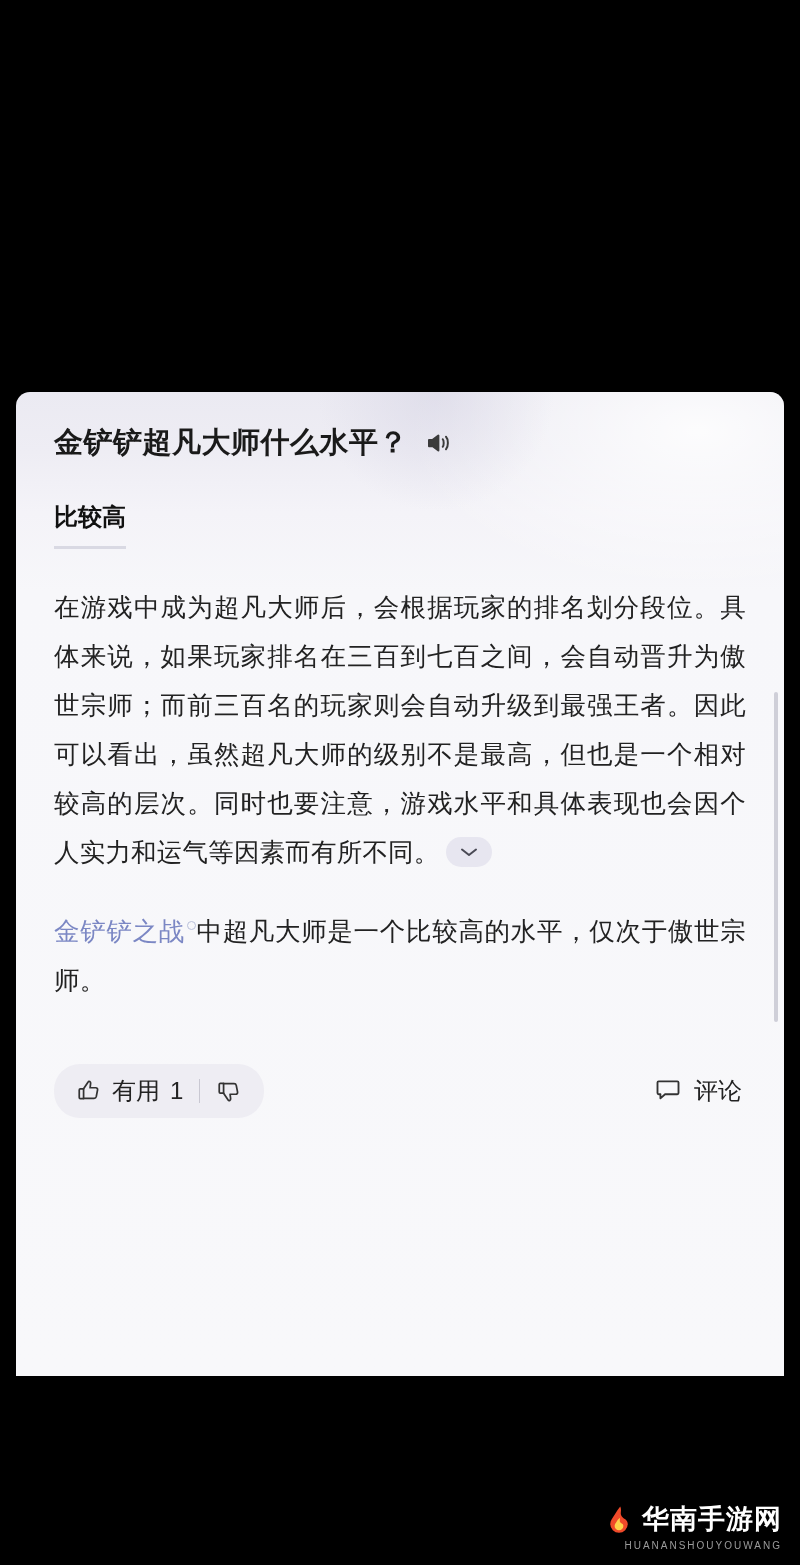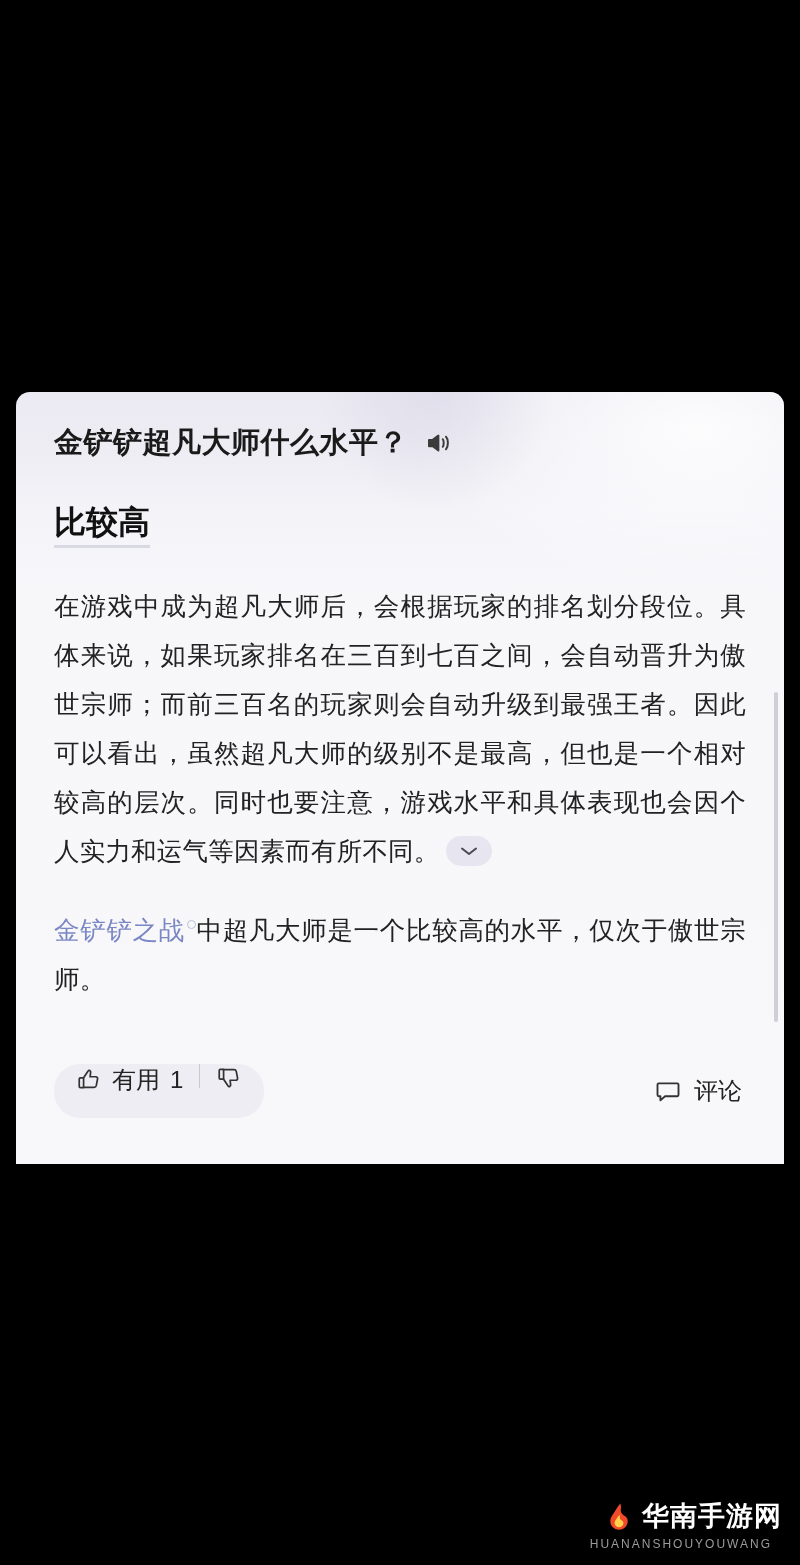--- a/index.html
+++ b/index.html
@@ -14,21 +14,21 @@
     overflow: hidden;
     font-family: "Liberation Sans", sans-serif;
   }
 
   
   .card {
     position: absolute;
     left: 16px;
     top: 392px;
     width: 768px;
-    height: 772px;
+    height: 984px;
     background: linear-gradient(180deg, #ebeaf2 0%, #eeedf4 60px, #f4f3f8 120px, #f7f7fa 200px, #f8f8fa 100%);
     border-radius: 14px 14px 0 0;
     overflow: hidden;
     box-sizing: border-box;
   }
   
   .card-wash {
     position: absolute;
     right: -40px;
     top: -30px;
@@ -72,27 +72,27 @@
     flex: 0 0 34px;
     display: flex;
     align-items: center;
     justify-content: center;
     margin-top: 2px;
   }
 
   
   .answer-heading {
     margin-top: 42px;
-    font-size: 32px;
+    font-size: 24px;
     font-weight: 700;
     color: #111;
     display: inline-block;
     line-height: 1.25;
     border-bottom: 3px solid #d9d9e3;
-    padding-bottom: 3px;
+    padding-bottom: 14px;
   }
 
   
   p.para {
     margin: 30px 0 0 0;
     font-size: 25.5px;
     line-height: 1.92;
     color: #222;
     letter-spacing: 0.2px;
     text-align: justify;
@@ -136,21 +136,21 @@
     position: absolute;
     left: 38px;
     right: 38px;
     top: 672px;
     display: flex;
     align-items: center;
     justify-content: space-between;
   }
   .vote-group {
     display: flex;
-    align-items: flex-start;
+    align-items: center;
     background: #eeedf3;
     border-radius: 26px;
     height: 54px;
     padding: 0 22px;
     gap: 10px;
   }
   .vote-useful {
     display: flex;
     align-items: center;
     gap: 10px;
@@ -158,21 +158,20 @@
     color: #232323;
   }
   .vote-divider {
     width: 1px;
     height: 24px;
     background: #c9c8d2;
     margin: 0 6px;
   }
   .comment-group {
     display: flex;
-    align-items: center;
     gap: 12px;
     font-size: 24px;
     color: #232323;
     padding-right: 4px;
   }
 
   
   .card-scrollbar {
     position: absolute;
     right: 6px;
@@ -198,25 +197,25 @@
     align-items: center;
     gap: 8px;
   }
   .wm-text {
     font-size: 27px;
     font-weight: 700;
     color: #ffffff;
     letter-spacing: 1px;
   }
   .wm-sub {
-    font-size: 12px;
+    font-size: 10px;
     color: #9b9b9b;
     letter-spacing: 2px;
     margin-top: 3px;
-    margin-right: 10px;
+    margin-right: 0;
   }
   .wm-icon {
     width: 30px;
     height: 30px;
     display: block;
   }
   svg { display: block; }
 </style>
 </head>
 <body>

